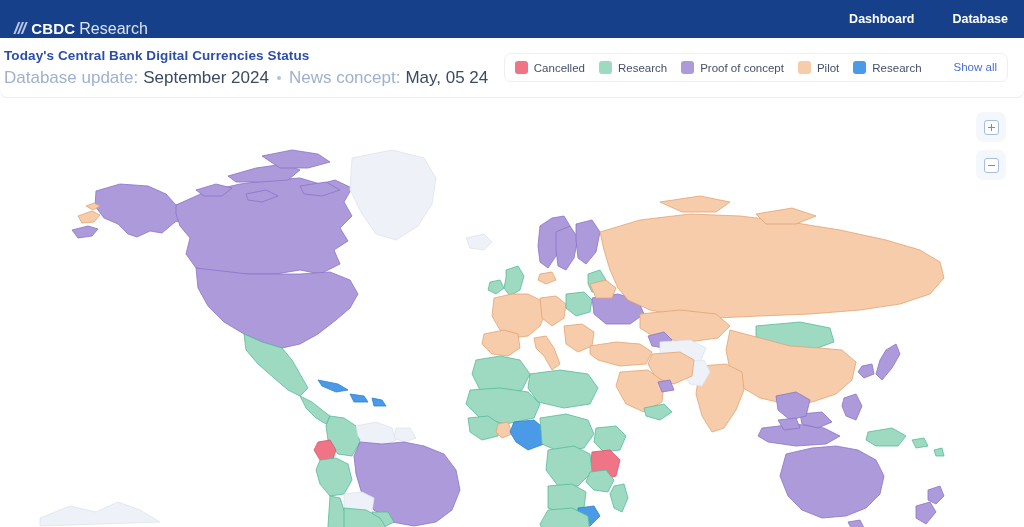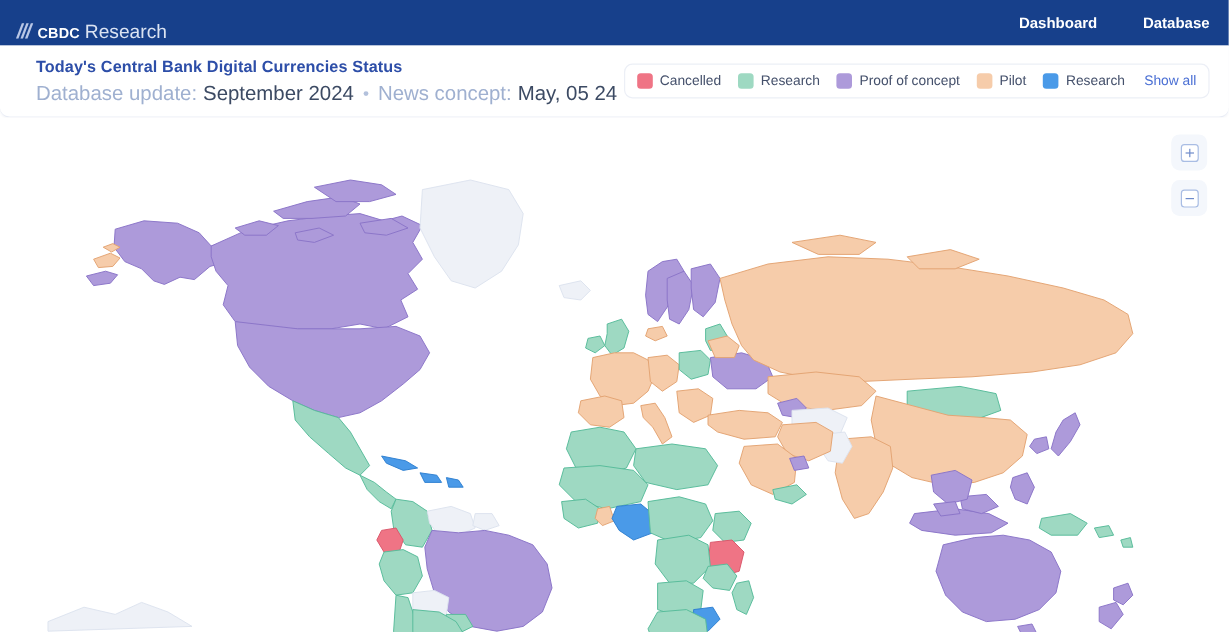--- a/index.html
+++ b/index.html
@@ -23,21 +23,21 @@
   .logo-slashes {
     color: #b9c7e6;
     font-size: 17px;
     font-weight: bold;
     font-style: italic;
     letter-spacing: -1px;
     line-height: 1;
   }
   .logo-bold {
     color: #ffffff;
-    font-size: 12px;
+    font-size: 15px;
     font-weight: bold;
     letter-spacing: .2px;
     margin-top: 20px;
   }
   .logo-light {
     color: #dbe3f2;
     font-size: 16px;
     font-weight: 400;
     margin-left: -2px;
   }
@@ -57,21 +57,21 @@
   }
 
   
   .header-card {
     height: 60px;
     background: #ffffff;
     border-bottom: 1px solid #e8ecf5;
     border-radius: 0 0 8px 8px;
     display: flex;
     align-items: center;
-    padding: 0 16px 0 30px;
+    padding: 0 16px 0 4px;
     position: relative;
     box-shadow: 0 1px 2px rgba(30,50,110,.05);
   }
   .header-left { display: flex; flex-direction: column; gap: 5px; }
   .page-title {
     color: #2d4ea8;
     font-size: 13.5px;
     font-weight: bold;
     letter-spacing: .1px;
   }
@@ -86,21 +86,21 @@
   .meta-dot {
     width: 4px; height: 4px; border-radius: 50%;
     background: #b3c1dc;
     margin: 0 3px;
     display: inline-block;
   }
 
   .legend {
     margin-left: auto;
     display: flex;
-    align-items: flex-end;
+    align-items: flex-start;
     gap: 14px;
     border: 1px solid #eceff6;
     border-radius: 7px;
     padding: 7px 10px;
     background: #ffffff;
   }
   .legend-item {
     display: flex;
     align-items: center;
     gap: 6px;
@@ -114,21 +114,21 @@
   .legend-label {
     font-size: 11.5px;
     color: #44506b;
     white-space: nowrap;
   }
   .show-all {
     font-size: 11.5px;
     color: #4a6fd4;
     cursor: pointer;
     white-space: nowrap;
-    margin-left: 2px;
+    margin-left: 18px;
   }
 
   
   .map-area {
     position: relative;
     height: 429px;
     background: #ffffff;
     overflow: hidden;
   }
   .map-svg { display: block; width: 1024px; height: 429px; }

